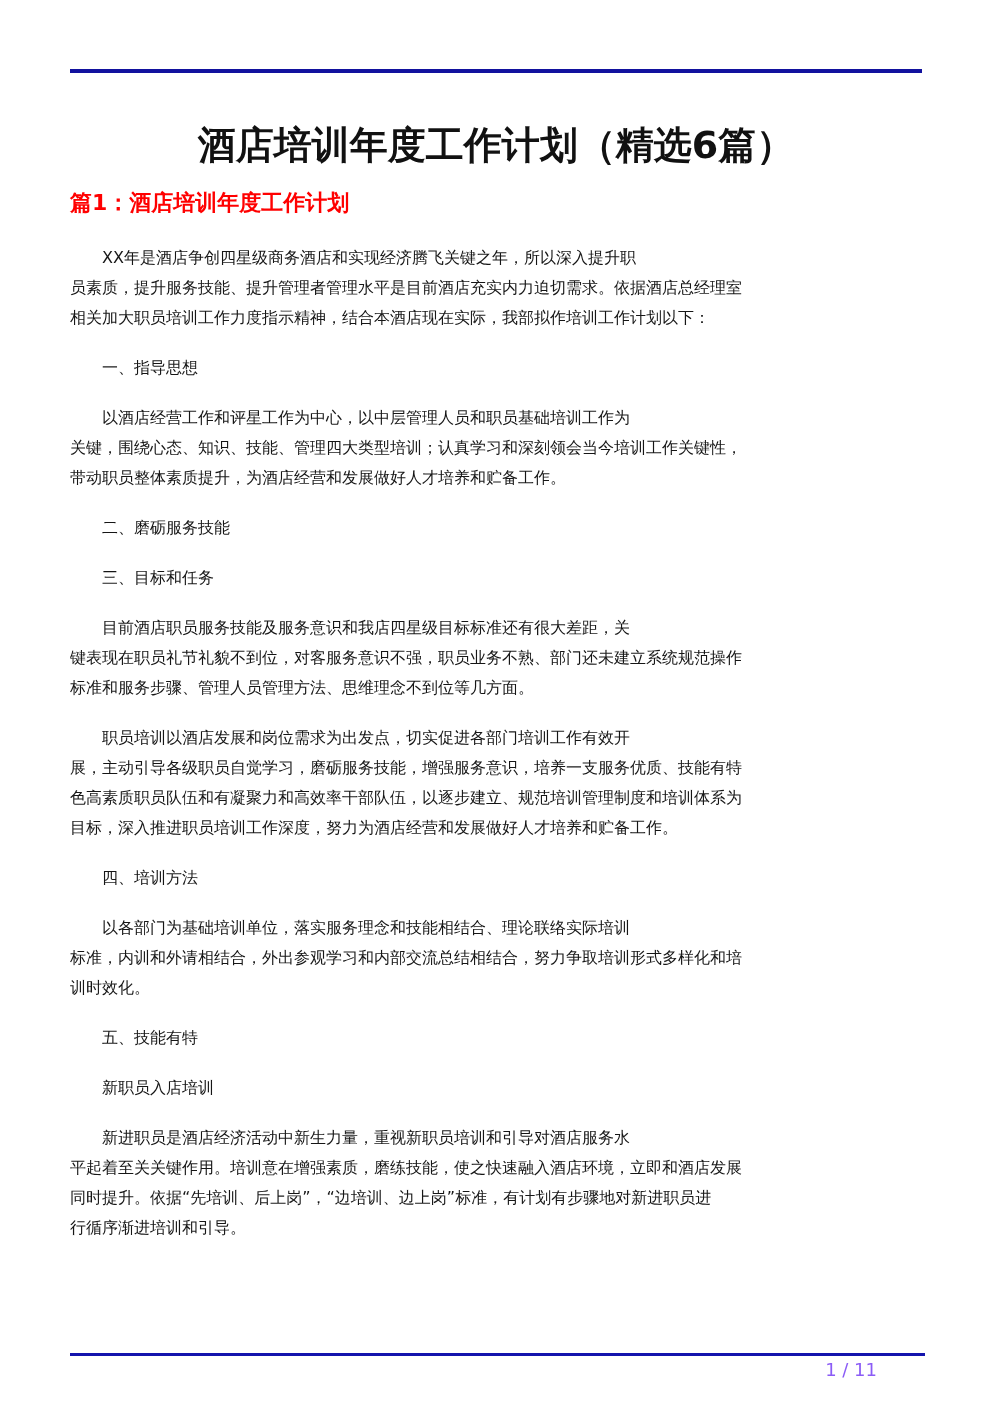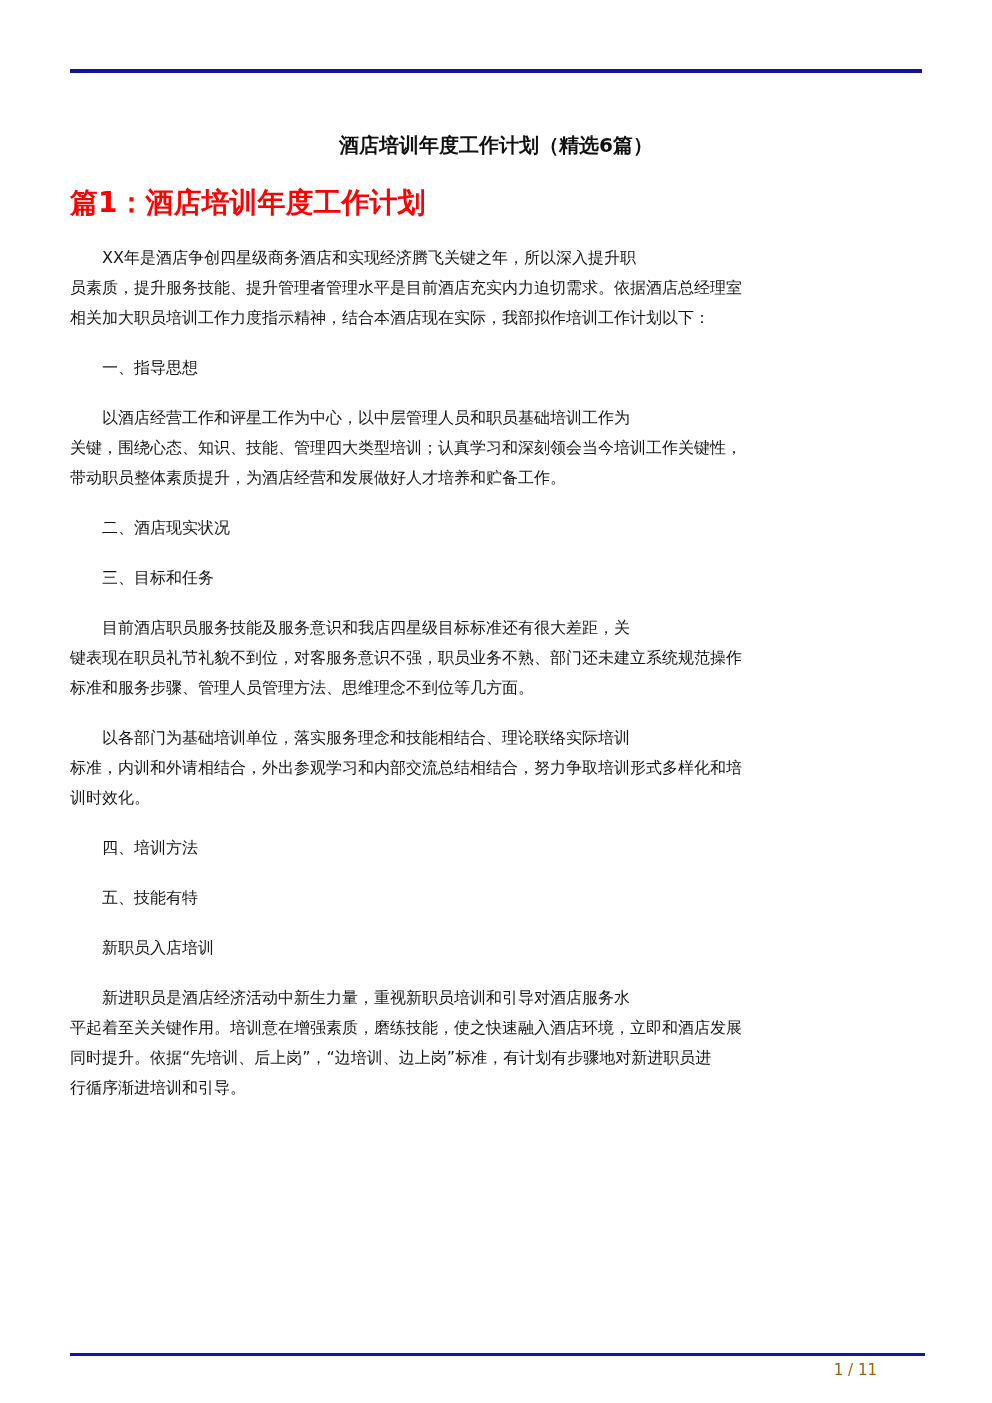--- a/index.html
+++ b/index.html
@@ -22,28 +22,28 @@
     width: 852px;
   }
   .rule-top {
     margin-top: 69px;
     height: 4px;
     background: #12129e;
   }
   .doc-title {
     margin: 52px 0 0 0;
     text-align: center;
-    font-size: 20px;
+    font-size: 38px;
     line-height: 40px;
     font-weight: bold;
     color: #111111;
   }
   .entry-heading {
     margin-top: 24px;
-    font-size: 28px;
+    font-size: 22px;
     line-height: 28px;
     font-weight: bold;
     color: #ff0000;
   }
   .block {
     margin-top: 20px;
     font-size: 16px;
     line-height: 30px;
     white-space: pre-line;
     text-indent: 2em;
@@ -58,23 +58,23 @@
     left: 70px;
     top: 1353px;
     width: 855px;
     height: 3px;
     background: #1414ad;
   }
   .page-indicator {
     position: absolute;
     top: 1358px;
     right: 115px;
-    font-size: 15px;
+    font-size: 18px;
     line-height: 24px;
-    color: #a16207;
+    color: #8b5cf6;
   }
 </style>
 </head>
 <body>
 
 <div class="content">
   <div class="rule-top"></div>
 
   <div class="doc-title">酒店培训年度工作计划（精选6篇）</div>
 
@@ -83,34 +83,38 @@
   <div class="block first">XX年是酒店争创四星级商务酒店和实现经济腾飞关键之年，所以深入提升职
 员素质，提升服务技能、提升管理者管理水平是目前酒店充实内力迫切需求。依据酒店总经理室
 相关加大职员培训工作力度指示精神，结合本酒店现在实际，我部拟作培训工作计划以下：</div>
 
   <div class="block">一、指导思想</div>
 
   <div class="block">以酒店经营工作和评星工作为中心，以中层管理人员和职员基础培训工作为
 关键，围绕心态、知识、技能、管理四大类型培训；认真学习和深刻领会当今培训工作关键性，
 带动职员整体素质提升，为酒店经营和发展做好人才培养和贮备工作。</div>
 
-  <div class="block">二、酒店现实状况</div>
+  <div class="block">二、磨砺服务技能</div>
 
   <div class="block">三、目标和任务</div>
 
   <div class="block">目前酒店职员服务技能及服务意识和我店四星级目标标准还有很大差距，关
 键表现在职员礼节礼貌不到位，对客服务意识不强，职员业务不熟、部门还未建立系统规范操作
 标准和服务步骤、管理人员管理方法、思维理念不到位等几方面。</div>
 
+  <div class="block">职员培训以酒店发展和岗位需求为出发点，切实促进各部门培训工作有效开
+展，主动引导各级职员自觉学习，磨砺服务技能，增强服务意识，培养一支服务优质、技能有特
+色高素质职员队伍和有凝聚力和高效率干部队伍，以逐步建立、规范培训管理制度和培训体系为
+目标，深入推进职员培训工作深度，努力为酒店经营和发展做好人才培养和贮备工作。</div>
+
+  <div class="block">四、培训方法</div>
 
   <div class="block">以各部门为基础培训单位，落实服务理念和技能相结合、理论联络实际培训
 标准，内训和外请相结合，外出参观学习和内部交流总结相结合，努力争取培训形式多样化和培
 训时效化。</div>
-
-  <div class="block">四、培训方法</div>
 
   <div class="block">五、技能有特</div>
 
   <div class="block">新职员入店培训</div>
 
   <div class="block">新进职员是酒店经济活动中新生力量，重视新职员培训和引导对酒店服务水
 平起着至关关键作用。培训意在增强素质，磨练技能，使之快速融入酒店环境，立即和酒店发展
 同时提升。依据“先培训、后上岗”，“边培训、边上岗”标准，有计划有步骤地对新进职员进
 行循序渐进培训和引导。</div>
 </div>

